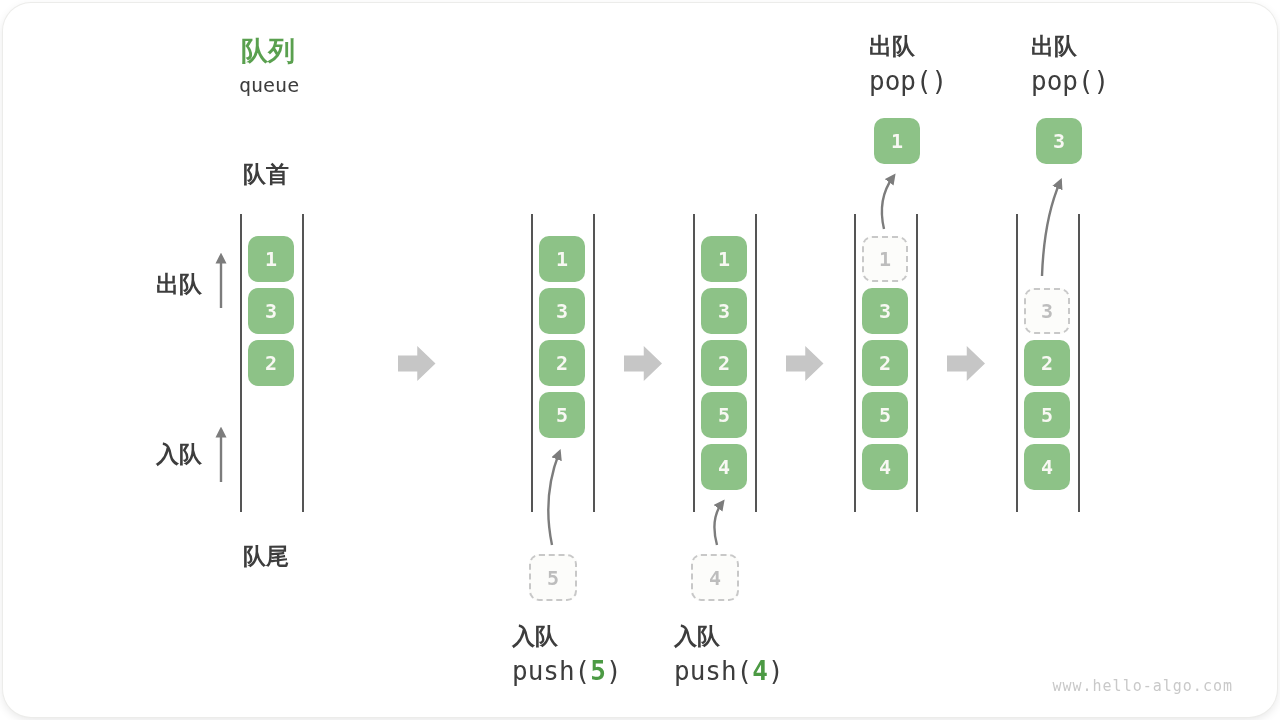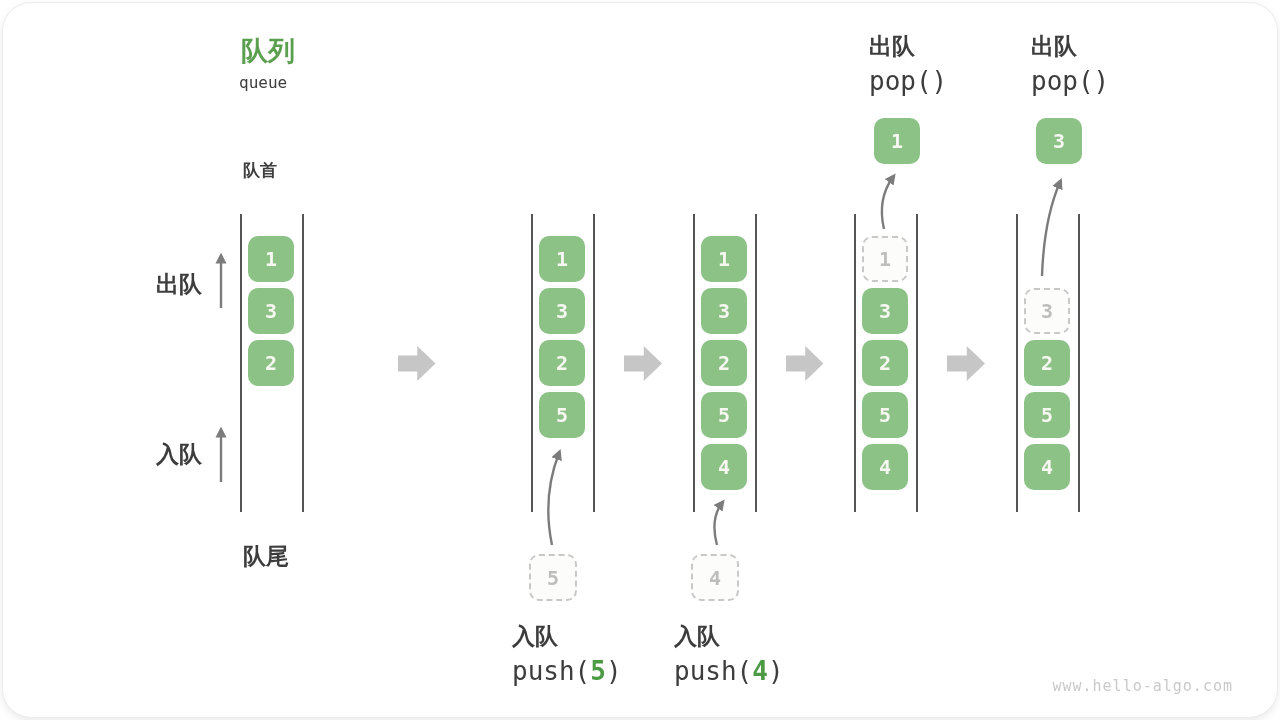--- a/index.html
+++ b/index.html
@@ -7,23 +7,23 @@
   .canvas {
     position:absolute; left:3px; top:3px; width:1274px; height:714px;
     background:#ffffff; border-radius:28px;
     box-shadow: 0 0 0 1px #ececea, 0 3px 10px rgba(0,0,0,0.10);
     overflow:hidden;
   }
   .zh { color:var(--text-dark); font-weight:700; }
   .mono { font-family:"DejaVu Sans Mono", monospace; color:var(--text-dark); }
 
   .title-zh { position:absolute; left:238px; top:30px; font-size:27px; color:var(--title-green); font-weight:700; }
-  .title-en { position:absolute; left:236px; top:70px; font-size:16px; }
+  .title-en { position:absolute; left:236px; top:70px; font-size:20px; }
 
-  .lab-front { position:absolute; left:240px; top:156px; font-size:17px; }
+  .lab-front { position:absolute; left:240px; top:156px; font-size:23px; }
   .lab-rear  { position:absolute; left:240px; top:538px; font-size:23px; }
   .lab-deq   { position:absolute; left:153px; top:266px; font-size:23px; }
   .lab-enq   { position:absolute; left:153px; top:436px; font-size:23px; }
 
   .wall { position:absolute; width:2px; background:var(--wall-line); }
 
   .cell {
     position:absolute; width:46px; height:46px; border-radius:10px;
     background:var(--box-green); color:var(--box-text);
     font-family:"DejaVu Sans Mono", monospace; font-size:20px; font-weight:700;

